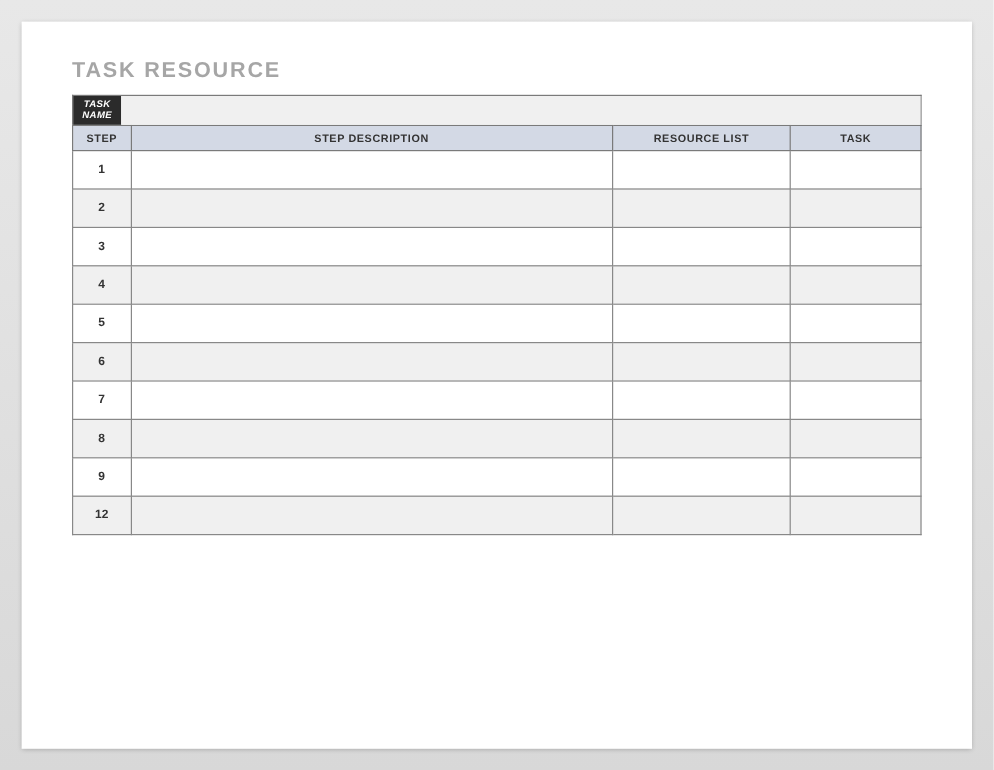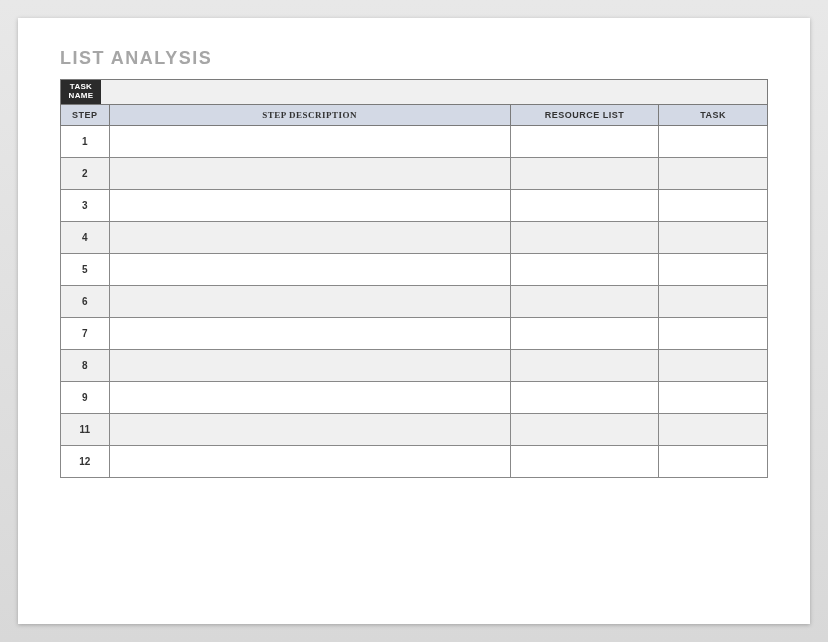--- a/index.html
+++ b/index.html
@@ -21,20 +21,21 @@
     color: #a6a6a6;
     font-size: 18px;
     font-weight: bold;
     letter-spacing: 1.5px;
     margin-bottom: 10px;
   }
   .task-name-row {
     display: flex;
     border: 1px solid #7a7a7a;
     border-bottom: none;
+    font-style: italic;
   }
   .task-name-label {
     width: 40px;
     background: #2b2b2b;
     color: #ffffff;
     font-size: 8px;
     font-weight: bold;
     text-align: center;
     padding: 3px 2px;
     line-height: 1.1;
@@ -60,32 +61,32 @@
   }
   td {
     border: 1px solid #888;
     height: 32px;
     font-size: 10px;
     font-weight: bold;
     text-align: center;
     color: #333;
   }
   .col-step { width: 40px; }
-  .col-desc { width: 408px; font-family: Liberation Serif, serif; }
+  .col-desc { width: 408px; }
   .col-resource { width: 150px; }
   .col-time { width: 110px; }
   tbody tr:nth-child(even) td { background: #f0f0f0; }
   tbody tr:nth-child(odd) td { background: #ffffff; }
   td.step-num { font-size: 10px; }
 </style>
 </head>
 <body>
 
 <div class="page">
-  <div class="title">LIST ANALYSIS</div>
+  <div class="title">TASK RESOURCE</div>
 
   <div class="task-name-row">
     <div class="task-name-label">TASK NAME</div>
     <div class="task-name-field"></div>
   </div>
 
   <table>
     <thead>
       <tr>
         <th class="col-step">STEP</th>
@@ -143,26 +144,20 @@
         <td></td>
         <td></td>
       </tr>
       <tr>
         <td class="step-num">9</td>
         <td></td>
         <td></td>
         <td></td>
       </tr>
       <tr>
-        <td class="step-num">11</td>
-        <td></td>
-        <td></td>
-        <td></td>
-      </tr>
-      <tr>
         <td class="step-num">12</td>
         <td></td>
         <td></td>
         <td></td>
       </tr>
     </tbody>
   </table>
 </div>
 
 </body></html>

